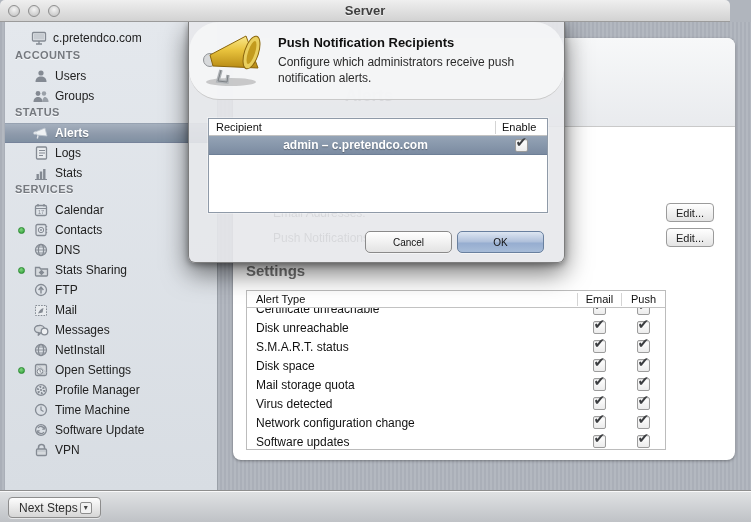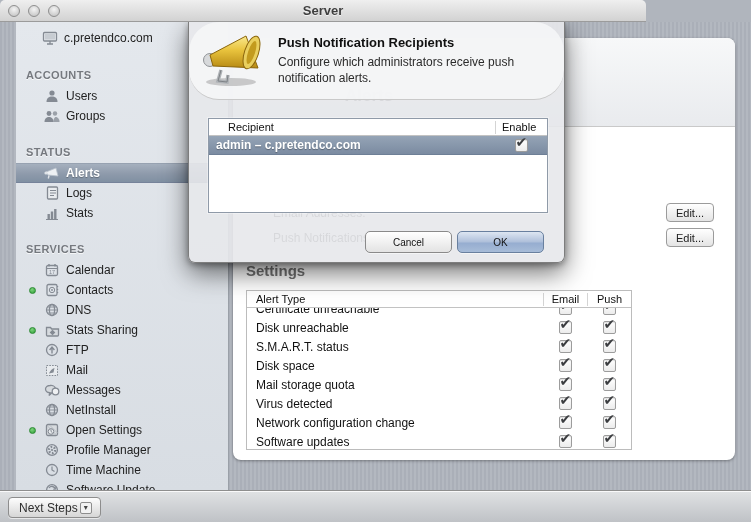--- a/index.html
+++ b/index.html
@@ -1,21 +1,21 @@
 <!DOCTYPE html>
 <html><head>
 <meta charset="utf-8">
 <style>
   * { margin:0; padding:0; box-sizing:border-box; }
   html,body { width:751px; height:522px; overflow:hidden; }
   body { font-family:"Liberation Sans","DejaVu Sans",sans-serif; position:relative; background:#b0b5bd; }
 
   
   .titlebar {
-    position:absolute; left:0; top:0; width:646px; height:22px;
+    position:absolute; left:0; top:0; width:730px; height:22px;
     background:linear-gradient(#efefef,#d2d2d2);
     border-bottom:1px solid #9b9b9b;
     border-radius:5px 5px 0 0; z-index:40;
   }
   .title {
     position:absolute; left:0; right:0; top:3px; text-align:center;
     font-size:13px; font-weight:bold; color:#3f3f3f;
     text-shadow:0 1px 0 rgba(255,255,255,.65);
   }
   .lights { position:absolute; left:8px; top:5px; display:flex; gap:8px; }
@@ -25,30 +25,30 @@
     border:1px solid #8f8f8f;
   }
 
   .body-bg {
     position:absolute; left:0; top:22px; width:751px; height:500px;
     background:repeating-linear-gradient(90deg,#aaafb8 0px,#aaafb8 2px,#b3b8c0 2px,#b3b8c0 4px);
   }
 
   
   .sidebar {
-    position:absolute; left:16px; top:22px; width:213px; height:468px;
+    position:absolute; left:5px; top:22px; width:213px; height:468px;
     background:linear-gradient(180deg,#e4e8ed,#d8dde3);
     border-right:1px solid #9aa0a8; z-index:2; overflow:hidden;
     padding-top:5px; font-size:12px; color:#222;
   }
   .sb-server { display:flex; align-items:center; height:22px; padding-left:26px; gap:6px; }
   .section-title {
     font-size:11px; font-weight:bold; color:#75797f; letter-spacing:.4px;
     text-shadow:0 1px 0 rgba(255,255,255,.7);
-    padding-left:10px; margin-top:20px; height:17px;
+    padding-left:10px; margin-top:0; height:17px;
   }
   .sb-item { display:flex; align-items:center; height:20px; padding-left:28px; gap:6px; position:relative; }
   .sb-item .dot {
     position:absolute; left:13px; width:7px; height:7px; border-radius:50%;
     background:radial-gradient(circle at 40% 30%, #7ed47e, #2f9e36); border:1px solid #2a8a31;
   }
   .sb-item.selected {
     background:linear-gradient(180deg,#a5b0be 0%,#8e9aab 55%,#8090a2 100%);
     border-top:1px solid #97a2b1; border-bottom:1px solid #76839a;
     color:#fff; font-weight:bold; text-shadow:0 1px 1px rgba(0,0,0,.3);
@@ -73,21 +73,21 @@
   .ghost-label { position:absolute; left:40px; top:3px; font-size:12px; color:#4a4a4a; }
   .edit-btn {
     position:absolute; left:433px; top:0; width:48px; height:19px;
     background:linear-gradient(#ffffff,#e4e4e4); border:1px solid #9b9b9b; border-radius:4px;
     font-size:11px; color:#222; font-family:inherit;
     box-shadow:0 1px 0 rgba(255,255,255,.7);
   }
   .settings-h { position:absolute; left:13px; top:224px; font-size:15px; font-weight:bold; color:#737373; }
 
   .alert-table {
-    position:absolute; left:13px; top:252px; width:386px; height:160px;
+    position:absolute; left:13px; top:252px; width:420px; height:160px;
     border:1px solid #bcbcbc; background:#fff; font-size:12px; color:#111;
   }
   .at-head { display:flex; height:17px; border-bottom:1px solid #c2c2c2; font-size:11px; align-items:center; position:relative; z-index:3; background:#fff; }
   .at-head .c-type { flex:1; padding-left:9px; }
   .at-head .c-sm { width:44px; text-align:center; border-left:1px solid #d4d4d4; height:13px; line-height:13px; }
   .at-body { position:absolute; left:0; top:17px; right:0; bottom:0; overflow:hidden; }
   .alert-row { display:flex; align-items:center; height:19px; }
   .alert-row:first-child { margin-top:-9px; }
   .alert-row .c-type { flex:1; padding-left:9px; }
   .alert-row .c-sm { width:44px; display:flex; justify-content:center; }
@@ -133,23 +133,23 @@
   }
   .sheet-title { position:absolute; left:89px; top:13px; font-size:13px; font-weight:bold; color:#111; }
   .sheet-desc { position:absolute; left:89px; top:32px; width:272px; font-size:12px; color:#2b2b2b; line-height:16px; }
   .mega-icon { position:absolute; left:12px; top:10px; }
 
   .rec-table {
     position:absolute; left:19px; top:96px; width:340px; height:95px;
     border:1px solid #8f9aa8; background:#fff; box-shadow:0 0 0 1px rgba(255,255,255,.35);
   }
   .rec-head { display:flex; height:17px; background:#fff; border-bottom:1px solid #c2c2c2; font-size:11px; color:#111; align-items:center; }
-  .rec-head .c-rec { flex:1; padding-left:7px;margin-left:12px; }
+  .rec-head .c-rec { flex:1; padding-left:7px; }
   .rec-head .c-en { width:52px; border-left:1px solid #d4d4d4; height:13px; line-height:13px; padding-left:6px; }
-  .rec-row { display:flex; align-items:center; height:19px; font-size:12px; }
+  .rec-row { display:flex; align-items:center; height:19px; font-size:12px;text-align:center; }
   .rec-row.selected {
     background:linear-gradient(180deg,#95a4b6,#7b8ba1);
     color:#fff; font-weight:bold; text-shadow:0 1px 1px rgba(0,0,0,.3);
     border-bottom:1px solid #6e7f96;
   }
   .rec-row .c-rec { flex:1; padding-left:7px; }
   .rec-row .c-en { width:52px; display:flex; justify-content:center; }
 
   .sheet-btn {
     position:absolute; top:209px; width:87px; height:22px; border-radius:5px;

